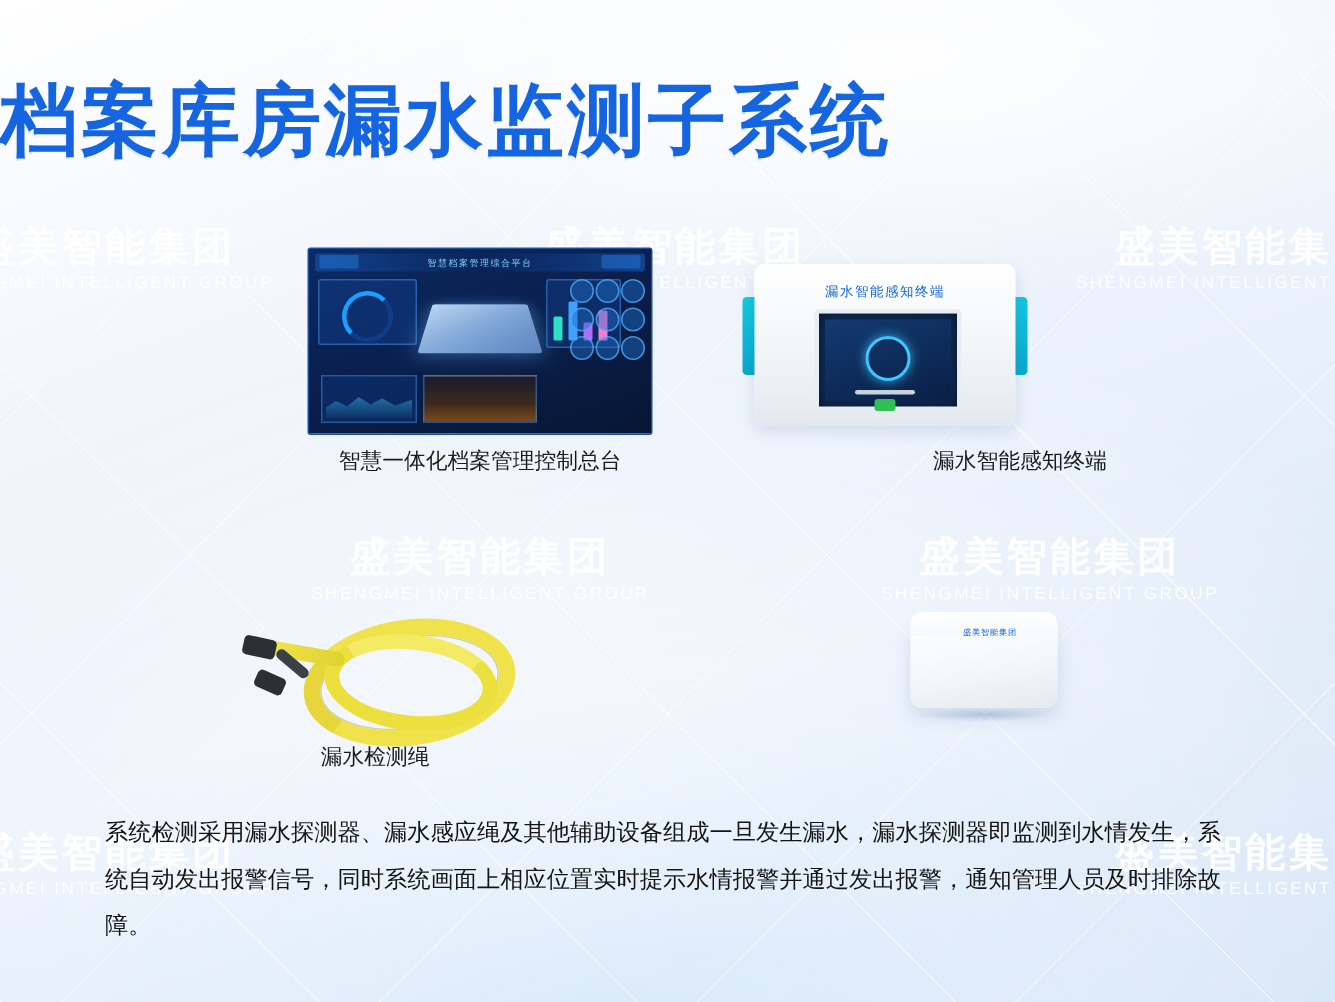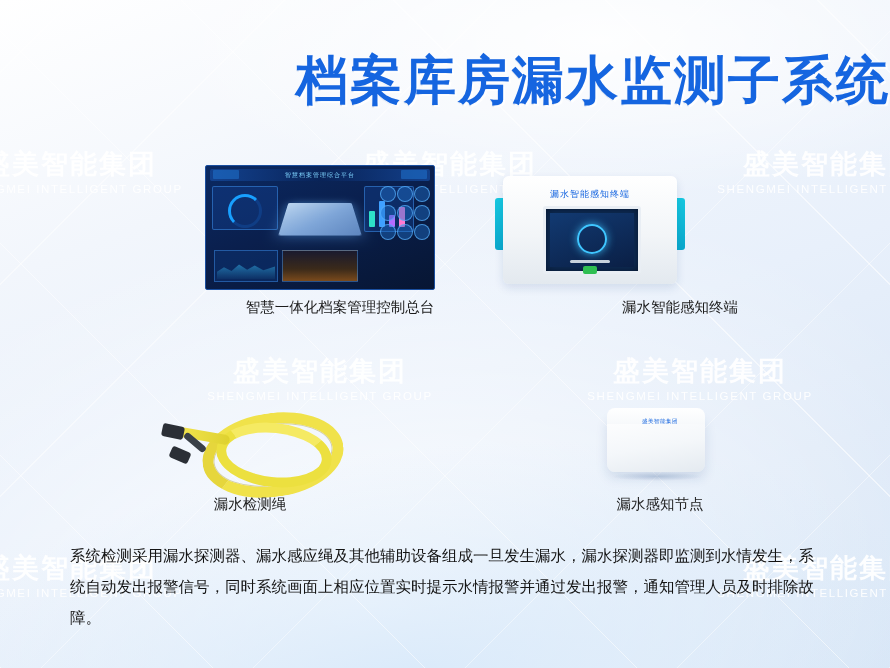--- a/index.html
+++ b/index.html
@@ -72,21 +72,21 @@
     letter-spacing: 1.6px;
     white-space: nowrap;
   }
 
   
   .title {
     position: absolute;
     top: 46px;
     left: 0;
     width: 890px;
-    text-align: right;
+    text-align: left;
     font-size: 52px;
     font-weight: bold;
     letter-spacing: 2px;
     color: #1565e0;
     text-shadow: 2px 2px 0 rgba(255,255,255,0.85), 0 1px 1px rgba(0,60,150,0.18);
   }
 
   
   .console-wrap {
     position: absolute;
@@ -356,21 +356,21 @@
   }
 
   
   .caption {
     position: absolute;
     text-align: center;
     font-size: 14.5px;
     color: #1c1c1c;
     white-space: nowrap;
   }
-  .cap-console { left: 0; width: 640px; top: 298px; padding-left: 20px; }
+  .cap-console { left: 0; width: 640px; top: 298px; }
   .cap-terminal { left: 430px; width: 500px; top: 298px; }
   .cap-cable { left: 120px; width: 260px; top: 495px; }
   .cap-node { left: 540px; width: 240px; top: 495px; }
 
   
   .desc {
     position: absolute;
     left: 70px;
     top: 540px;
     width: 750px;
@@ -487,16 +487,15 @@
   <div class="node-wrap">
     <div class="node-box"></div>
     <div class="node-top"></div>
     <div class="node-logo">盛美智能集团</div>
     <div class="node-shadow"></div>
   </div>
 
   <div class="caption cap-console">智慧一体化档案管理控制总台</div>
   <div class="caption cap-terminal">漏水智能感知终端</div>
   <div class="caption cap-cable">漏水检测绳</div>
-  <div class="caption cap-node">漏水感知节点</div>
 
   <div class="desc">系统检测采用漏水探测器、漏水感应绳及其他辅助设备组成一旦发生漏水，漏水探测器即监测到水情发生，系统自动发出报警信号，同时系统画面上相应位置实时提示水情报警并通过发出报警，通知管理人员及时排除故障。</div>
 </div>
 
 </body></html>

